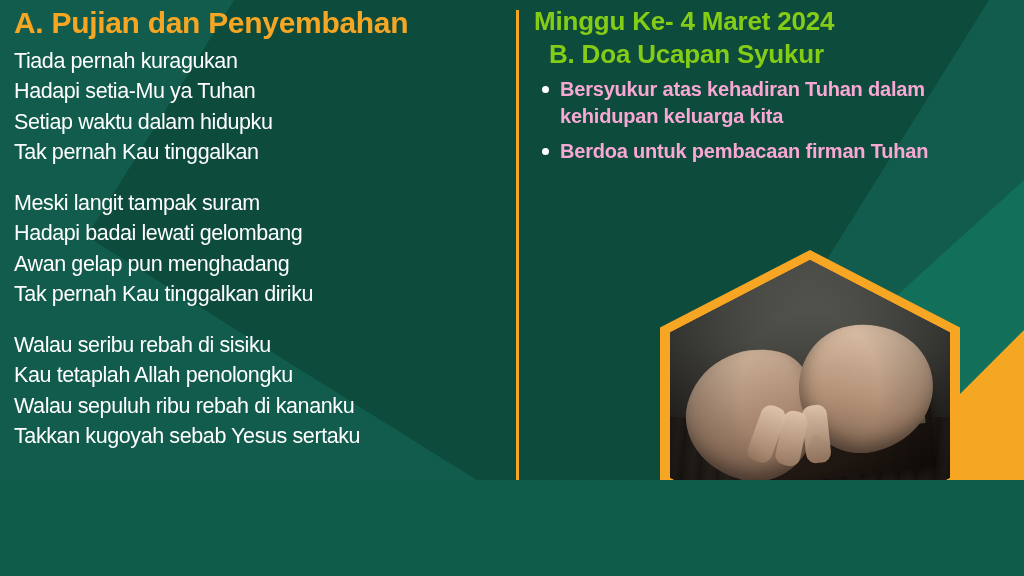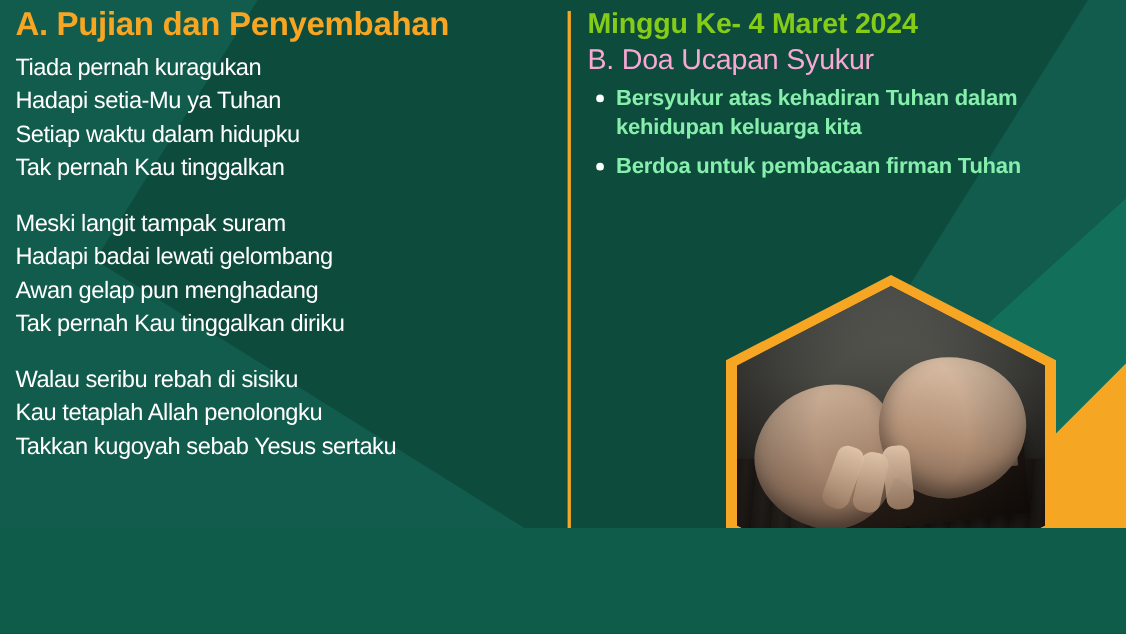--- a/index.html
+++ b/index.html
@@ -100,35 +100,35 @@
   }
   .right-date {
     color: #84cc16;
     font-size: 26px;
     font-weight: bold;
     line-height: 1.2;
     margin: 0 0 2px 0;
     letter-spacing: -0.2px;
   }
   .right-title {
-    color: #f9a8d4;
+    color: #84cc16;
     font-size: 26px;
-    font-weight: normal;
+    font-weight: bold;
     line-height: 1.2;
-    margin: 0 0 6px 0;
+    margin: 0 0 6px 15px;
     letter-spacing: -0.2px;
   }
   .bullets {
     margin: 0;
     padding: 0;
     list-style: none;
   }
   .bullets li {
     position: relative;
-    color: #86efac;
+    color: #f9a8d4;
     font-size: 20px;
     font-weight: bold;
     line-height: 1.33;
     margin-bottom: 8px;
     padding-left: 26px;
     letter-spacing: -0.2px;
   }
   .bullets li::before {
     content: "";
     position: absolute;
@@ -271,20 +271,21 @@
     <div class="lyric-block">
       <div class="lyric-line">Meski langit tampak suram</div>
       <div class="lyric-line">Hadapi badai lewati gelombang</div>
       <div class="lyric-line">Awan gelap pun menghadang</div>
       <div class="lyric-line">Tak pernah Kau tinggalkan diriku</div>
     </div>
 
     <div class="lyric-block">
       <div class="lyric-line">Walau seribu rebah di sisiku</div>
       <div class="lyric-line">Kau tetaplah Allah penolongku</div>
+      <div class="lyric-line">Walau sepuluh ribu rebah di kananku</div>
       <div class="lyric-line">Takkan kugoyah sebab Yesus sertaku</div>
     </div>
   </div>
 
   <div class="divider"></div>
 
   <div class="right-col">
     <div class="right-date">Minggu Ke- 4 Maret 2024</div>
     <div class="right-title">B. Doa Ucapan Syukur</div>
     <ul class="bullets">

